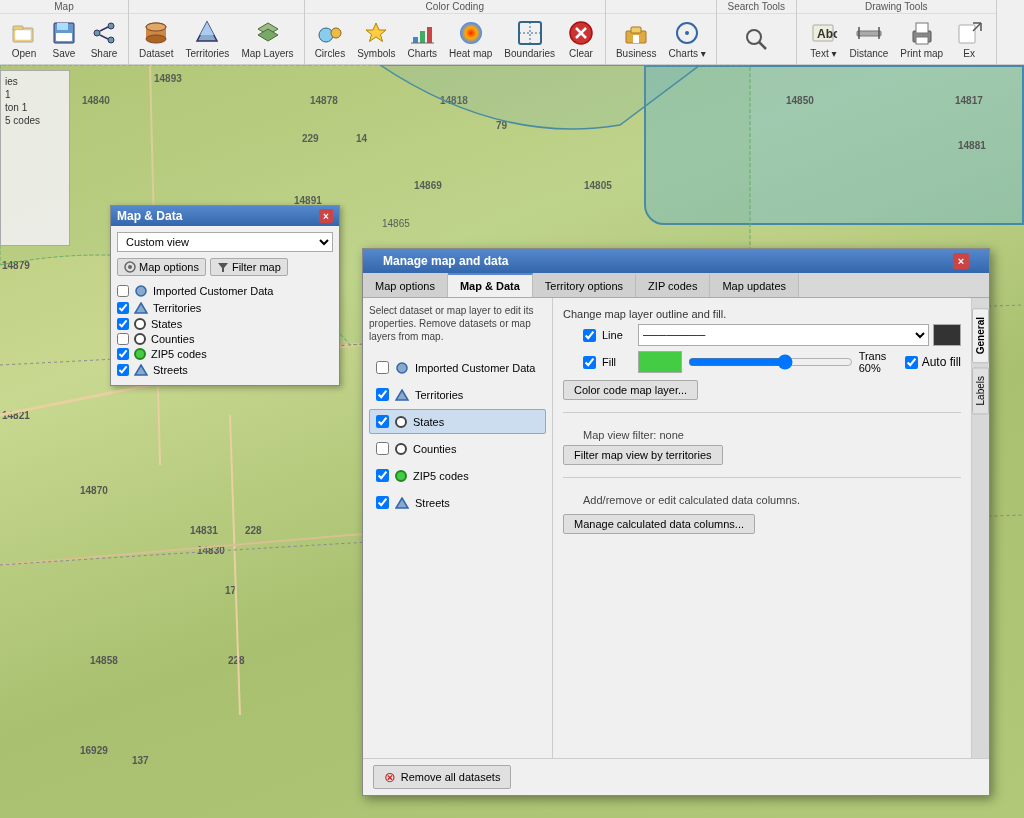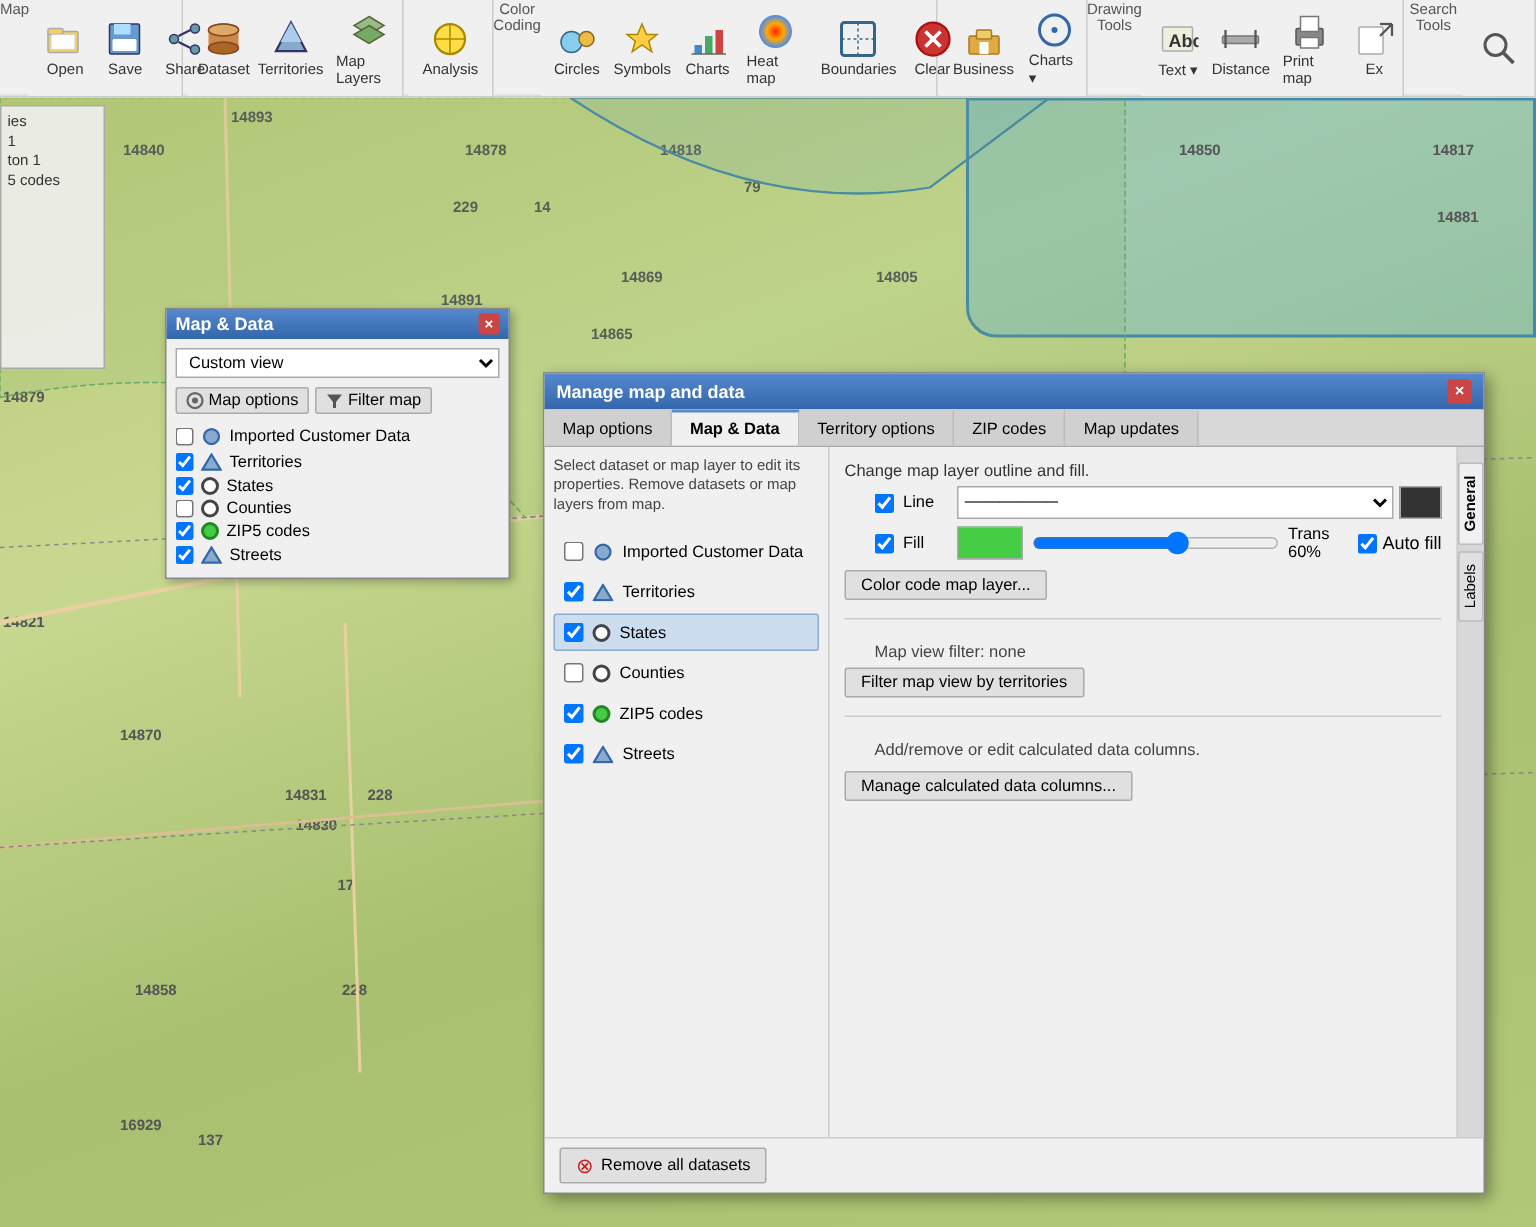--- a/index.html
+++ b/index.html
@@ -12,21 +12,21 @@
       display: flex; align-items: stretch;
       z-index: 100;
     }
     .toolbar-icon-btn {
       display: flex; flex-direction: column; align-items: center; justify-content: center;
       cursor: pointer; padding: 2px 6px; border-radius: 3px; min-width: 40px;
     }
     .toolbar-icon-btn .icon-shape { width: 28px; height: 28px; display: flex; align-items: center; justify-content: center; }
     .toolbar-icon-btn .btn-label { font-size: 10px; color: #333; margin-top: 1px; }
     .toolbar-section {
-      display: flex; flex-direction: row; border-right: 1px solid #ccc;
+      display: flex; flex-direction: column; border-right: 1px solid #ccc;
       height: 100%;
     }
     .toolbar-section .section-label {
       font-size: 10px; color: #555; text-align: center; padding: 1px 0;
       border-bottom: 1px solid #ddd;
     }
     .toolbar-section .section-icons {
       display: flex; align-items: center; justify-content: center; flex: 1; padding: 0 4px;
     }
 
@@ -92,21 +92,21 @@
     .circle-icon.white-fill { background: white; border-color: #444; }
 
     
     .manage-dialog {
       position: absolute; top: 248px; left: 362px; width: 628px;
       background: #f0f0f0; border: 1px solid #888;
       box-shadow: 3px 3px 10px rgba(0,0,0,0.4); z-index: 300;
     }
     .dialog-titlebar {
       background: linear-gradient(to bottom, #5588cc, #3366aa);
-      color: white; padding: 4px 8px; display: flex; justify-content: space-between; align-items: center;
+      color: white; padding: 4px 20px; display: flex; justify-content: space-between; align-items: center;
       font-size: 12px; font-weight: bold; text-align: right;
     }
     .dialog-close {
       width: 16px; height: 16px; background: #cc4444; border-radius: 2px;
       display: flex; align-items: center; justify-content: center; color: white; font-size: 11px;
       cursor: pointer; font-weight: bold;
     }
     .dialog-tabs {
       display: flex; background: #d8d8d8; border-bottom: 1px solid #aaa;
     }
@@ -240,35 +240,20 @@
           <svg width="28" height="28" viewBox="0 0 28 28">
             <polygon points="14,4 24,10 14,16 4,10" fill="#99bb88" stroke="#556633" stroke-width="1"></polygon>
             <polygon points="14,10 24,16 14,22 4,16" fill="#77aa66" stroke="#556633" stroke-width="1"></polygon>
           </svg>
         </div>
         <div class="btn-label">Map Layers</div>
       </div>
     </div>
   </div>
 
-  <div class="toolbar-section" style="min-width:60px;">
-    <div class="section-label">&nbsp;</div>
-    <div class="section-icons">
-      <div class="toolbar-icon-btn">
-        <div class="icon-shape">
-          <svg width="28" height="28" viewBox="0 0 28 28">
-            <circle cx="14" cy="14" r="10" fill="#ffdd44" stroke="#aa8800" stroke-width="1.5"></circle>
-            <line x1="14" y1="4" x2="14" y2="24" stroke="#aa8800" stroke-width="1"></line>
-            <line x1="4" y1="14" x2="24" y2="14" stroke="#aa8800" stroke-width="1"></line>
-          </svg>
-        </div>
-        <div class="btn-label">Analysis</div>
-      </div>
-    </div>
-  </div>
 
   <div class="toolbar-section" style="min-width:280px;">
     <div class="section-label">Color Coding</div>
     <div class="section-icons">
       <div class="toolbar-icon-btn">
         <div class="icon-shape">
           <svg width="28" height="28" viewBox="0 0 28 28">
             <circle cx="10" cy="16" r="7" fill="#88ccee" stroke="#336688" stroke-width="1"></circle>
             <circle cx="20" cy="14" r="5" fill="#eebb44" stroke="#886622" stroke-width="1"></circle>
           </svg>
@@ -350,20 +335,34 @@
           <svg width="28" height="28" viewBox="0 0 28 28">
             <circle cx="14" cy="14" r="10" fill="none" stroke="#3366aa" stroke-width="2"></circle>
             <circle cx="14" cy="14" r="2" fill="#3366aa"></circle>
           </svg>
         </div>
         <div class="btn-label">Charts ▾</div>
       </div>
     </div>
   </div>
 
+  <div class="toolbar-section" style="min-width:80px;">
+    <div class="section-label">Search Tools</div>
+    <div class="section-icons">
+      <div class="toolbar-icon-btn">
+        <div class="icon-shape">
+          <svg width="28" height="28" viewBox="0 0 28 28">
+            <circle cx="12" cy="12" r="7" fill="none" stroke="#555" stroke-width="2"></circle>
+            <line x1="17" y1="17" x2="24" y2="24" stroke="#555" stroke-width="2.5"></line>
+          </svg>
+        </div>
+      </div>
+    </div>
+  </div>
+
   <div class="toolbar-section" style="min-width:200px;">
     <div class="section-label">Drawing Tools</div>
     <div class="section-icons">
       <div class="toolbar-icon-btn">
         <div class="icon-shape">
           <svg width="28" height="28" viewBox="0 0 28 28">
             <rect x="4" y="6" width="20" height="16" rx="1" fill="#eeeedd" stroke="#aaa" stroke-width="1"></rect>
             <text x="8" y="19" font-size="12" fill="#333" font-weight="bold">Abc</text>
           </svg>
         </div>
@@ -392,34 +391,20 @@
       <div class="toolbar-icon-btn">
         <div class="icon-shape">
           <svg width="28" height="28" viewBox="0 0 28 28">
             <rect x="4" y="6" width="16" height="18" rx="1" fill="white" stroke="#aaa" stroke-width="1"></rect>
             <line x1="18" y1="4" x2="26" y2="4" stroke="#555" stroke-width="1.5"></line>
             <line x1="26" y1="4" x2="26" y2="12" stroke="#555" stroke-width="1.5"></line>
             <line x1="18" y1="12" x2="26" y2="4" stroke="#555" stroke-width="1.5"></line>
           </svg>
         </div>
         <div class="btn-label">Ex</div>
-      </div>
-    </div>
-  </div>
-
-  <div class="toolbar-section" style="min-width:80px;">
-    <div class="section-label">Search Tools</div>
-    <div class="section-icons">
-      <div class="toolbar-icon-btn">
-        <div class="icon-shape">
-          <svg width="28" height="28" viewBox="0 0 28 28">
-            <circle cx="12" cy="12" r="7" fill="none" stroke="#555" stroke-width="2"></circle>
-            <line x1="17" y1="17" x2="24" y2="24" stroke="#555" stroke-width="2.5"></line>
-          </svg>
-        </div>
       </div>
     </div>
   </div>
 </div>
 
 <div class="map-area">
   <div class="map-bg">
 
     <div class="territory-blue"></div>
 
@@ -429,21 +414,21 @@
         <div style="position: absolute; left: 310px; top: 30px; font-size: 10px; color: rgb(85, 85, 85); font-weight: bold; pointer-events: none;">14878</div>
         <div style="position: absolute; left: 440px; top: 30px; font-size: 10px; color: rgb(85, 85, 85); font-weight: bold; pointer-events: none;">14818</div>
         <div style="position: absolute; left: 496px; top: 55px; font-size: 10px; color: rgb(85, 85, 85); font-weight: bold; pointer-events: none;">79</div>
         <div style="position: absolute; left: 786px; top: 30px; font-size: 10px; color: rgb(85, 85, 85); font-weight: bold; pointer-events: none;">14850</div>
         <div style="position: absolute; left: 955px; top: 30px; font-size: 10px; color: rgb(85, 85, 85); font-weight: bold; pointer-events: none;">14817</div>
         <div style="position: absolute; left: 958px; top: 75px; font-size: 10px; color: rgb(85, 85, 85); font-weight: bold; pointer-events: none;">14881</div>
         <div style="position: absolute; left: 2px; top: 195px; font-size: 10px; color: rgb(85, 85, 85); font-weight: bold; pointer-events: none;">14879</div>
         <div style="position: absolute; left: 414px; top: 115px; font-size: 10px; color: rgb(85, 85, 85); font-weight: bold; pointer-events: none;">14869</div>
         <div style="position: absolute; left: 584px; top: 115px; font-size: 10px; color: rgb(85, 85, 85); font-weight: bold; pointer-events: none;">14805</div>
         <div style="position: absolute; left: 294px; top: 130px; font-size: 10px; color: rgb(85, 85, 85); font-weight: bold; pointer-events: none;">14891</div>
-        <div style="position: absolute; left: 394px; top: 153px; font-size: 10px; color: rgb(85, 85, 85); font-weight: bold; pointer-events: none;">14865</div>
+        <div style="position: absolute; left: 382px; top: 153px; font-size: 10px; color: rgb(85, 85, 85); font-weight: normal; pointer-events: none;">14865</div>
         <div style="position: absolute; left: 2px; top: 345px; font-size: 10px; color: rgb(85, 85, 85); font-weight: bold; pointer-events: none;">14821</div>
         <div style="position: absolute; left: 80px; top: 420px; font-size: 10px; color: rgb(85, 85, 85); font-weight: bold; pointer-events: none;">14870</div>
         <div style="position: absolute; left: 190px; top: 460px; font-size: 10px; color: rgb(85, 85, 85); font-weight: bold; pointer-events: none;">14831</div>
         <div style="position: absolute; left: 197px; top: 480px; font-size: 10px; color: rgb(85, 85, 85); font-weight: bold; pointer-events: none;">14830</div>
         <div style="position: absolute; left: 90px; top: 590px; font-size: 10px; color: rgb(85, 85, 85); font-weight: bold; pointer-events: none;">14858</div>
         <div style="position: absolute; left: 80px; top: 680px; font-size: 10px; color: rgb(85, 85, 85); font-weight: bold; pointer-events: none;">16929</div>
         <div style="position: absolute; left: 132px; top: 690px; font-size: 10px; color: rgb(85, 85, 85); font-weight: bold; pointer-events: none;">137</div>
         <div style="position: absolute; left: 228px; top: 590px; font-size: 10px; color: rgb(85, 85, 85); font-weight: bold; pointer-events: none;">228</div>
         <div style="position: absolute; left: 245px; top: 460px; font-size: 10px; color: rgb(85, 85, 85); font-weight: bold; pointer-events: none;">228</div>
         <div style="position: absolute; left: 213px; top: 520px; font-size: 10px; color: rgb(85, 85, 85); font-weight: bold; pointer-events: none; margin-left: 12px;">17</div>

